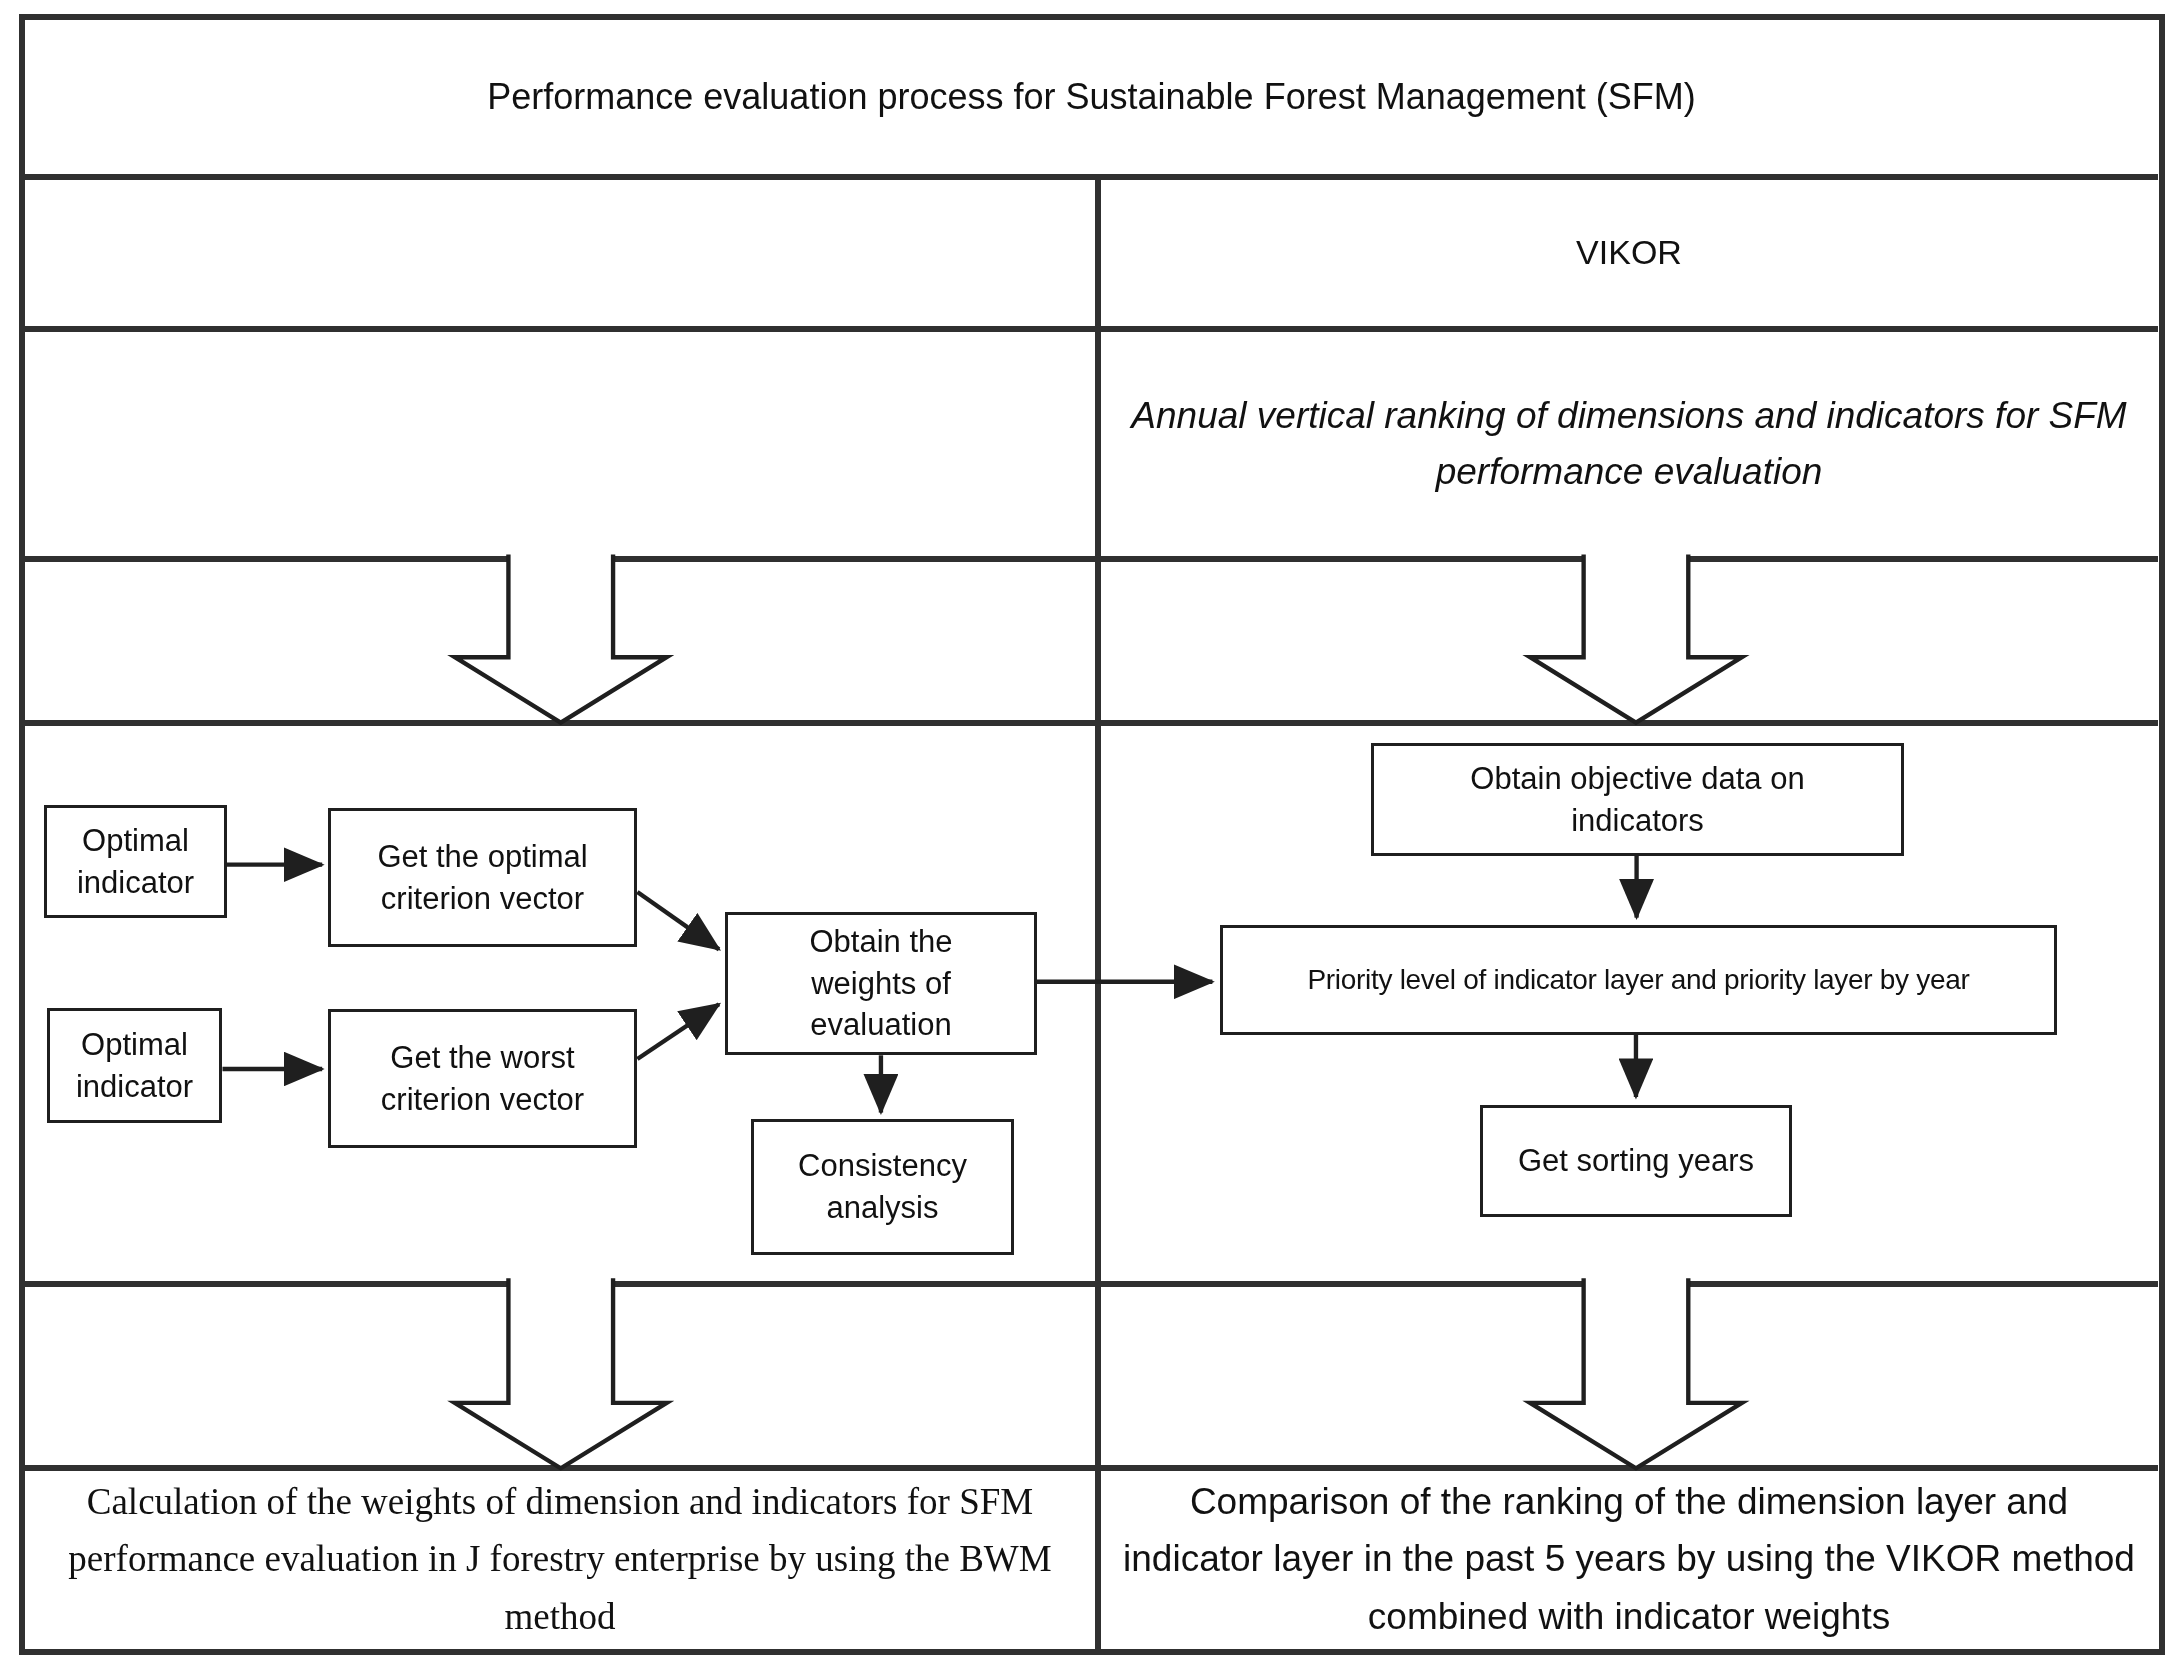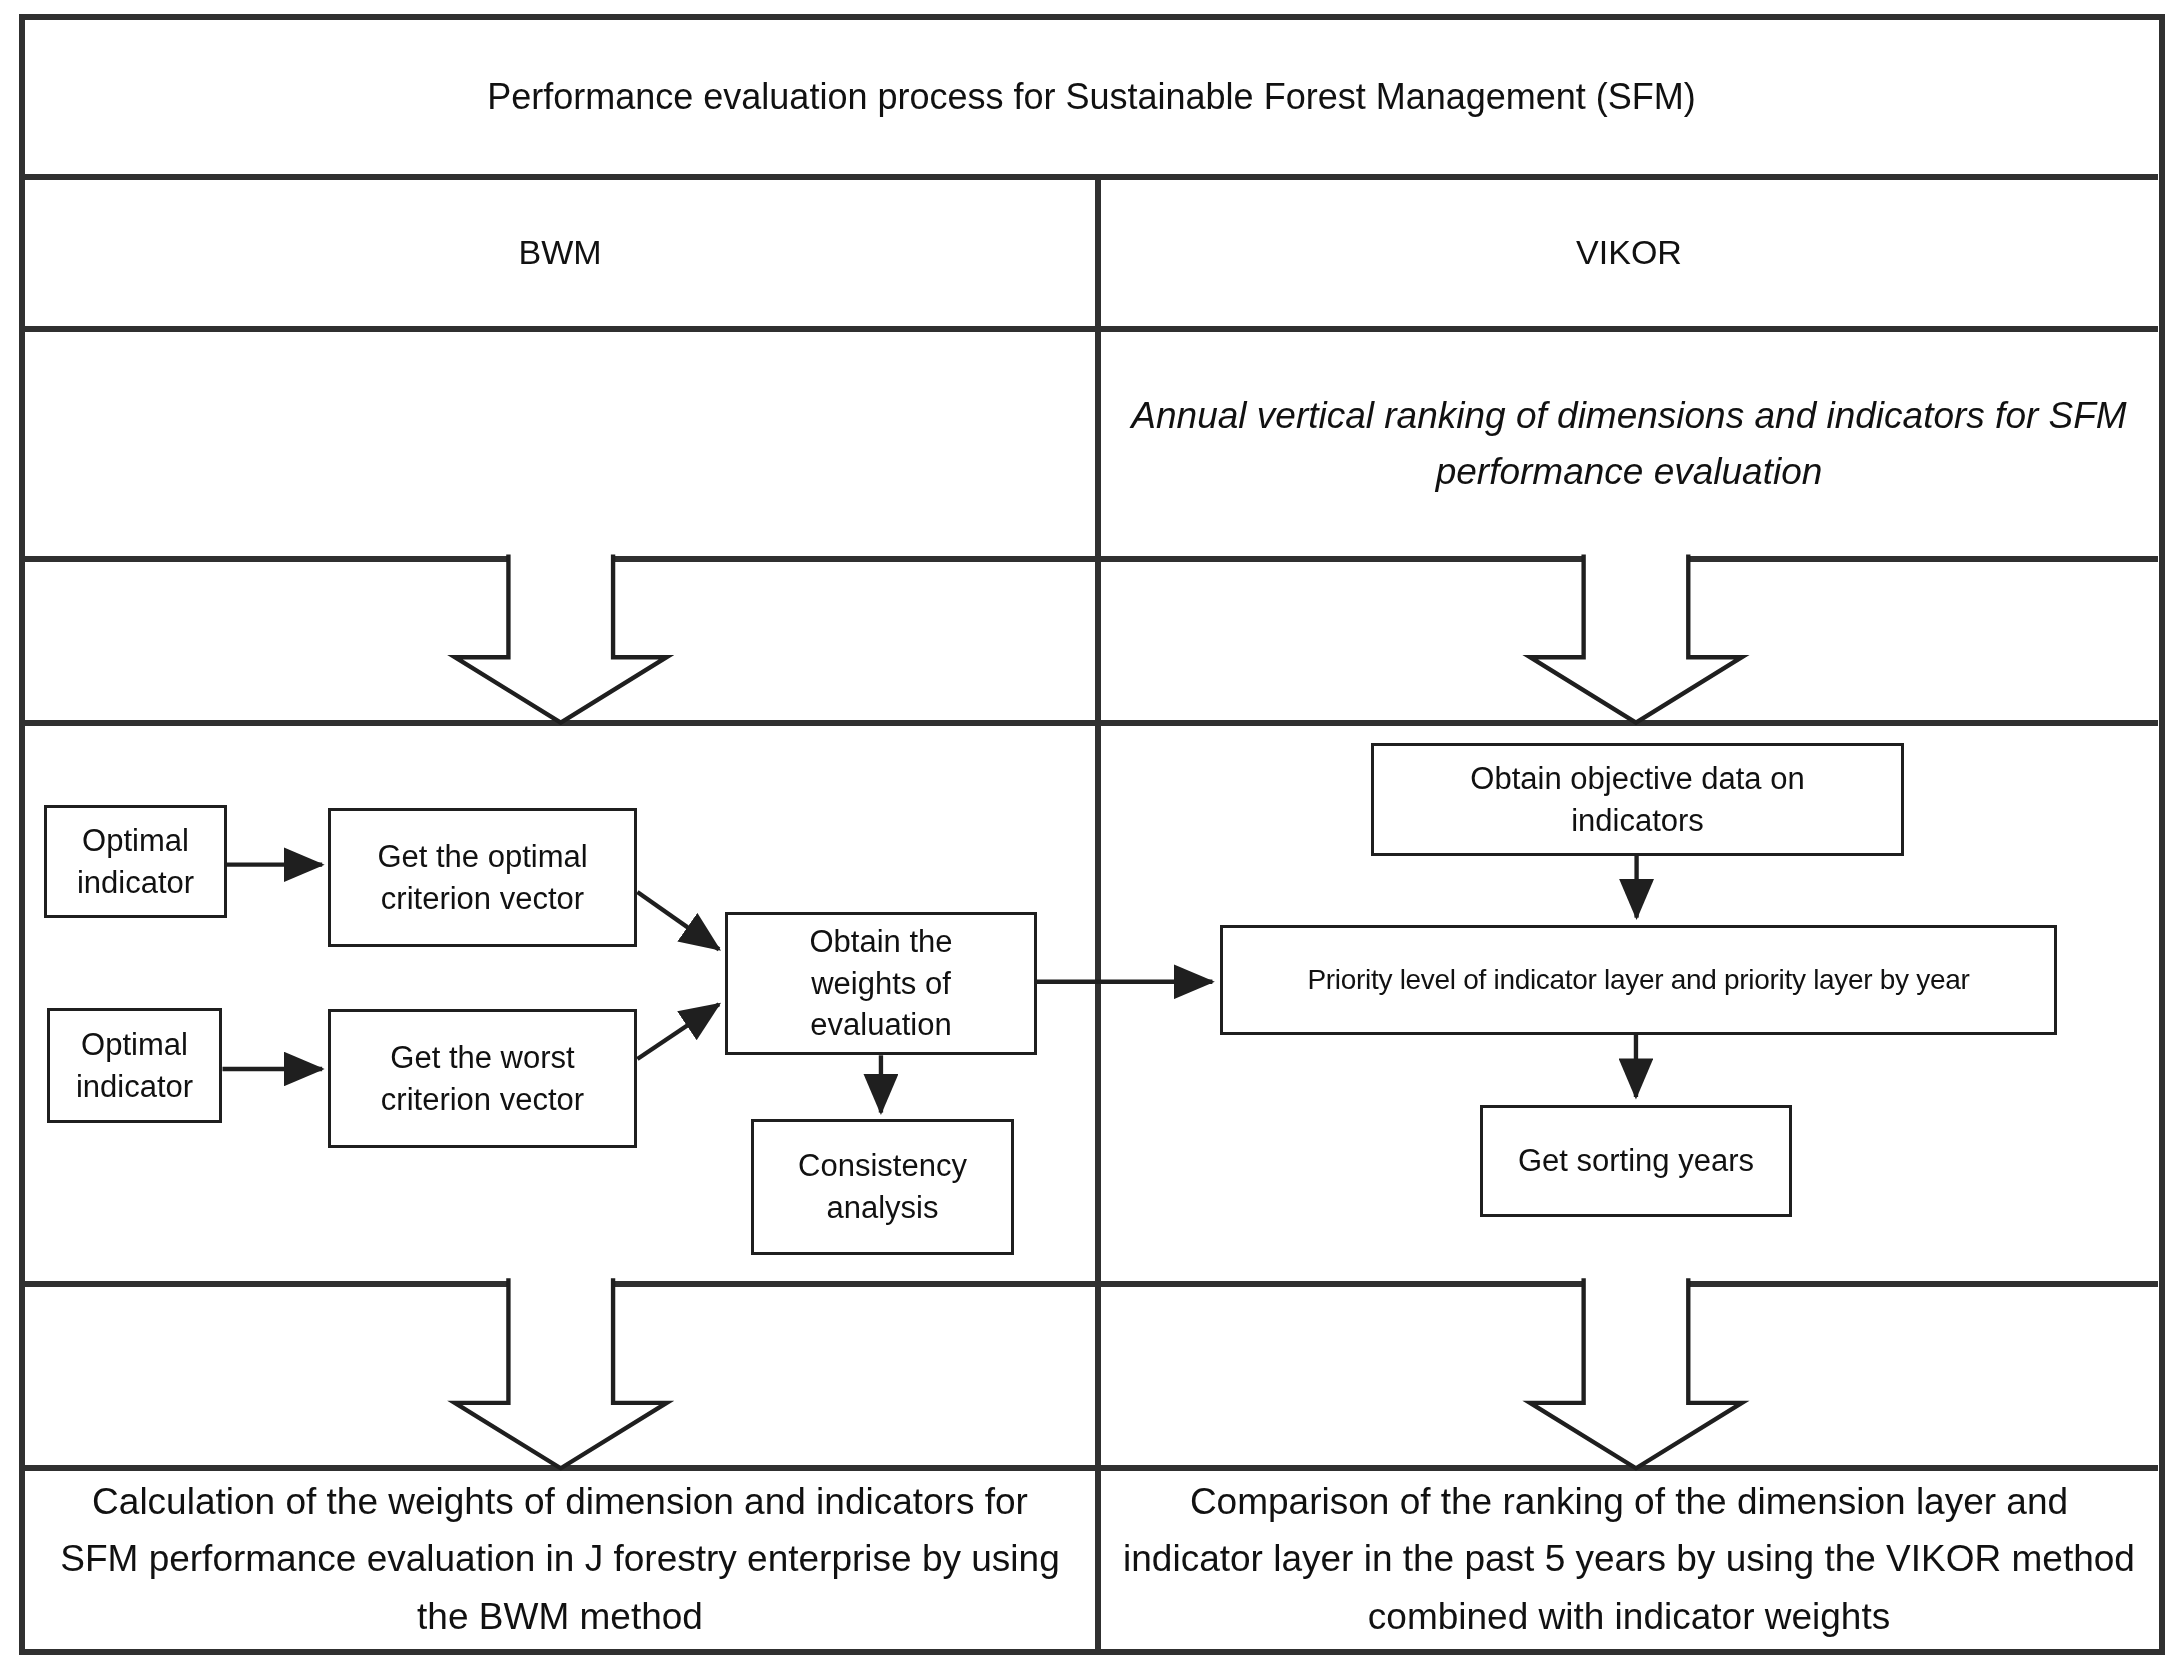--- a/index.html
+++ b/index.html
@@ -20,21 +20,21 @@
   }
   .title-cell{left:25px;top:20px;width:2133px;height:154px;font-size:36px;}
   .hdr-left{left:25px;top:179px;width:1070px;height:146px;font-size:34px;}
   .hdr-right{left:1100px;top:179px;width:1058px;height:146px;font-size:34px;}
   .desc{font-size:37px;line-height:1.5;}
   .desc-left{left:25px;top:331px;width:1070px;height:225px;}
   .desc-left span{max-width:1059px;}
   .desc-right{left:1100px;top:331px;width:1058px;height:225px;font-style:italic;}
   .desc-right span{max-width:1059px;}
   .bottom{font-size:37px;line-height:1.55;}
-  .bottom-left{left:25px;top:1470px;width:1070px;height:178px;}
+  .bottom-left{left:25px;top:1470px;width:1070px;height:178px;font-family:Liberation Serif, serif;}
   .bottom-left span{max-width:1022px;}
   .bottom-right{left:1100px;top:1470px;width:1058px;height:178px;}
   .bottom-right span{max-width:1022px;}
   .box{
     position:absolute;display:flex;align-items:center;justify-content:center;
     text-align:center;border:3.7px solid #1f1f1f;background:#fff;box-sizing:border-box;
     font-size:31px;line-height:1.35;
   }
   .box-a1{left:44px;top:805px;width:183px;height:113px;}
   .box-b1{left:328px;top:808px;width:309px;height:139px;}
@@ -61,23 +61,20 @@
   <div class="hline" style="top:556px"></div>
   <div class="hline" style="top:720px"></div>
   <div class="hline" style="top:1281px"></div>
   <div class="hline" style="top:1465px"></div>
   <div class="vline"></div>
 
   <div class="cell title-cell">
     <span>Performance evaluation process for Sustainable Forest Management (SFM)</span>
   </div>
 
-  <div class="cell hdr-left">
-    <span>BWM</span>
-  </div>
   <div class="cell hdr-right">
     <span>VIKOR</span>
   </div>
 
   <div class="cell desc desc-right">
     <span>Annual vertical ranking of dimensions and indicators for SFM performance evaluation</span>
   </div>
 
   <div class="box box-a1">
     <span>Optimal indicator</span>

